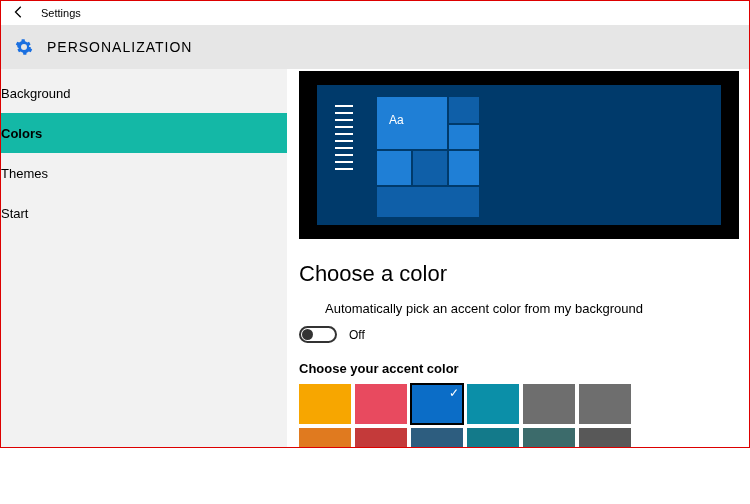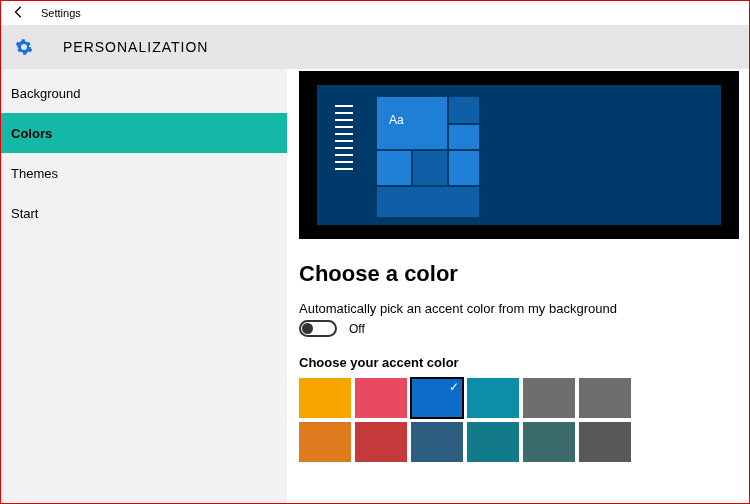--- a/index.html
+++ b/index.html
@@ -1,48 +1,48 @@
 <!DOCTYPE html>
 <html><head>
 <meta charset="utf-8">
 <style>
   * { box-sizing: border-box; margin: 0; padding: 0; font-family: "Segoe UI", Arial, sans-serif; }
   html, body { width: 750px; height: 504px; overflow: hidden; }
-  .window { width: 750px; height: 504px; border: 1px solid #d00; background: #fff; display: flex; flex-direction: column; }
+  .window { width: 750px; height: 448px; border: 1px solid #d00; background: #fff; display: flex; flex-direction: column; }
   .titlebar { height: 24px; display: flex; align-items: center; padding-left: 8px; background: #fff; }
   .back-arrow { width: 20px; text-align: center; font-size: 14px; cursor: pointer; }
   .title { font-size: 11px; margin-left: 12px; }
-  .header { height: 44px; background: #e6e6e6; display: flex; align-items: center; padding-left: 14px; gap: 30px; }
+  .header { height: 44px; background: #e6e6e6; display: flex; align-items: center; padding-left: 14px; gap: 14px; }
   .gear { width: 18px; height: 18px; color: #1a6fe0; display:flex; align-items:center; justify-content:center; }
   .header-title { font-size: 14px; letter-spacing: 1px; font-weight: 400; }
   .body { flex: 1; display: flex; min-height: 0; }
   .sidebar { width: 286px; background: #f2f2f2; padding-top: 4px; }
-  .side-item { height: 40px; display: flex; align-items: center; padding-left: 10px; font-size: 13px; cursor: pointer; }
+  .side-item { height: 40px; display: flex; align-items: center; font-size: 13px; cursor: pointer; }
   .side-item.selected { background: #14b8a6; font-weight: bold; }
   .main { flex: 1; background: #fff; padding: 0 12px 0 12px; overflow: hidden; position: relative; }
   .preview { margin-top: 2px; width: 440px; height: 168px; background: #000; position: relative; }
   .pv-desktop { position:absolute; left:18px; top:14px; right:18px; bottom:14px; background:#003a6b;padding-left:40px; }
   .pv-lines { position:absolute; left:18px; top:20px; width:22px; display:flex; flex-direction:column; gap:5px; }
   .pv-lines span { display:block; height:2px; background:#fff; width:18px; }
   .pv-tiles { position:absolute; left:60px; top:12px; width:110px; height:120px; }
   .tile { position:absolute; background:#1f7fd6; }
   .tile.aa { left:0; top:0; width:70px; height:52px; font-size:12px; color:#fff; padding:16px 0 0 12px; }
   .tile.t1 { left:72px; top:0; width:30px; height:26px; background:#0f5fa8; }
   .tile.t2 { left:72px; top:28px; width:30px; height:24px; }
   .tile.t3 { left:0; top:54px; width:34px; height:34px; }
   .tile.t4 { left:36px; top:54px; width:34px; height:34px; background:#0f5fa8; }
   .tile.t5 { left:72px; top:54px; width:30px; height:34px; }
   .tile.t6 { left:0; top:90px; width:102px; height:30px; background:#0f5fa8; }
   .pv-win { position:absolute; right:18px; top:-2px; width:150px; height:110px; background:#fff; border:1px solid #0b6dc7; }
   .pv-win-bar { height:14px; background:#0b6dc7; }
   .pv-win-line { width:28px; height:3px; background:#fff; margin:2px 0 0 6px; }
   .pv-win-text { font-size:10px; padding:6px 8px; }
-  .section-title { font-size: 22px; font-weight: 700; margin-top: 22px; }
-  .option-label { font-size: 13px; margin-top: 14px; }
-  .toggle-row { display:flex; align-items:center; gap:12px; margin-top:4px; }
+  .section-title { font-size: 22px; font-weight: 400; margin-top: 22px; }
+  .option-label { font-size: 13px; margin-top: 14px; margin-left: 26px; }
+  .toggle-row { display:flex; align-items:center; gap:12px; margin-top:10px; }
   .toggle { width:38px; height:17px; border:2px solid #333; border-radius:10px; position:relative; cursor:pointer; }
   .toggle-knob { position:absolute; left:1px; top:1px; width:11px; height:11px; border-radius:50%; background:#333; }
   .toggle-label { font-size:12px; }
   .sub-label { font-size:13px; margin-top:18px;font-weight:bold; }
   .swatches { margin-top:8px; display:grid; grid-template-columns: repeat(6, 52px); grid-auto-rows: 40px; gap:4px; }
   .swatch { width:52px; height:40px; cursor:pointer; position:relative; }
   .swatch.selected { outline:2px solid #000; outline-offset:-1px; }
   .check { position:absolute; right:4px; top:2px; color:#fff; font-size:12px; }
 </style>
 </head>

